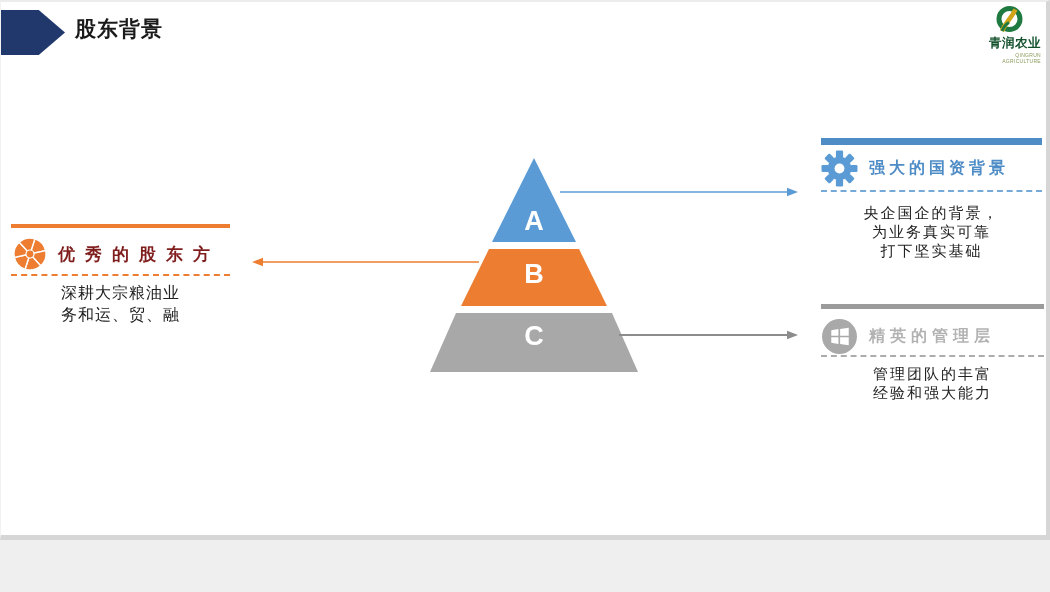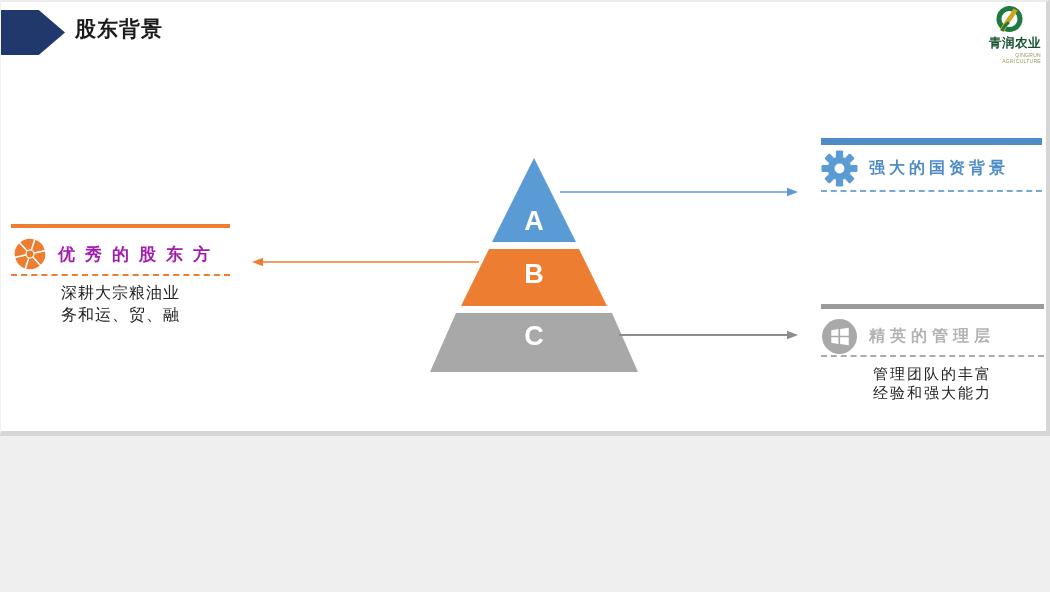--- a/index.html
+++ b/index.html
@@ -1,17 +1,17 @@
 <!DOCTYPE html>
 <html><head>
 <meta charset="utf-8">
 <style>
   html,body{margin:0;padding:0;background:#efefef;font-family:"Liberation Sans","DejaVu Sans",sans-serif;}
   .slide{
-    position:relative;width:1050px;height:436px;background:#ffffff;
+    position:relative;width:1050px;height:540px;background:#ffffff;
     box-sizing:border-box;overflow:hidden;
     border-top:2px solid #ececec;border-left:1px solid #f2f2f2;
     border-right:4px solid #d6d6d6;border-bottom:5px solid #d6d6d6;
   }
   
   .banner-arrow{position:absolute;left:0;top:8px;width:64px;height:45px;background:#20386B;
     -webkit-clip-path:polygon(0 0,59% 0,100% 50%,59% 100%,0 100%);
     clip-path:polygon(0 0,59% 0,100% 50%,59% 100%,0 100%);}
   .page-title{position:absolute;left:74px;top:13px;margin:0;font-size:21px;font-weight:700;color:#1a1a1a;letter-spacing:1px;}
   
@@ -28,21 +28,21 @@
   .panel-bar{width:100%;}
   .panel-head{display:flex;align-items:center;gap:11px;}
   .panel-title{font-weight:700;white-space:nowrap;}
   .panel-dash{width:100%;height:0;}
   .panel-body{text-align:center;color:#222222;}
   .panel-body div{white-space:nowrap;}
 
   .panel-left{left:10px;top:222px;width:219px;}
   .panel-left .panel-bar{height:4px;background:#ED7D31;}
   .panel-left .panel-head{margin-top:9px;padding-left:2px;}
-  .panel-left .panel-title{color:#a21caf;font-size:17px;letter-spacing:10px;}
+  .panel-left .panel-title{color:#7f1d1d;font-size:17px;letter-spacing:10px;}
   .panel-left .panel-dash{border-top:2px dashed #ED7D31;margin-top:3px;}
   .panel-left .panel-body{margin-top:6px;font-size:16px;line-height:22px;letter-spacing:1px;}
 
   .panel-tr{left:820px;top:136px;width:221px;}
   .panel-tr .panel-bar{height:7px;background:#4E8CC6;}
   .panel-tr .panel-head{margin-top:5px;}
   .panel-tr .panel-title{color:#4E8CC6;font-size:16px;letter-spacing:4px;}
   .panel-tr .panel-dash{border-top:2px dashed #74A9D8;margin-top:3px;}
   .panel-tr .panel-body{margin-top:11px;font-size:15px;line-height:19px;letter-spacing:2px;}
 
@@ -136,20 +136,25 @@
           <rect x="14.5" y="0.5" width="7" height="7" rx="1.2" transform="rotate(180 18 18)"></rect>
           <rect x="14.5" y="0.5" width="7" height="7" rx="1.2" transform="rotate(225 18 18)"></rect>
           <rect x="14.5" y="0.5" width="7" height="7" rx="1.2" transform="rotate(270 18 18)"></rect>
           <rect x="14.5" y="0.5" width="7" height="7" rx="1.2" transform="rotate(315 18 18)"></rect>
         </g>
         <circle cx="18" cy="18" r="4.8" fill="#ffffff"></circle>
       </svg>
       <span class="panel-title">强大的国资背景</span>
     </div>
     <div class="panel-dash"></div>
+    <div class="panel-body">
+      <div>央企国企的背景，</div>
+      <div>为业务真实可靠</div>
+      <div>打下坚实基础</div>
+    </div>
   </div>
 
   <div class="panel panel-br">
     <div class="panel-bar"></div>
     <div class="panel-head">
       <svg width="37" height="37" viewBox="0 0 36 36">
         <circle cx="18" cy="18" r="17" fill="#A9A9A9"></circle>
         <g fill="#ffffff">
           <polygon points="10,11.8 17,10.8 17,17.2 10,17.2"></polygon>
           <polygon points="18.6,10.6 27,9.4 27,17.2 18.6,17.2"></polygon>

